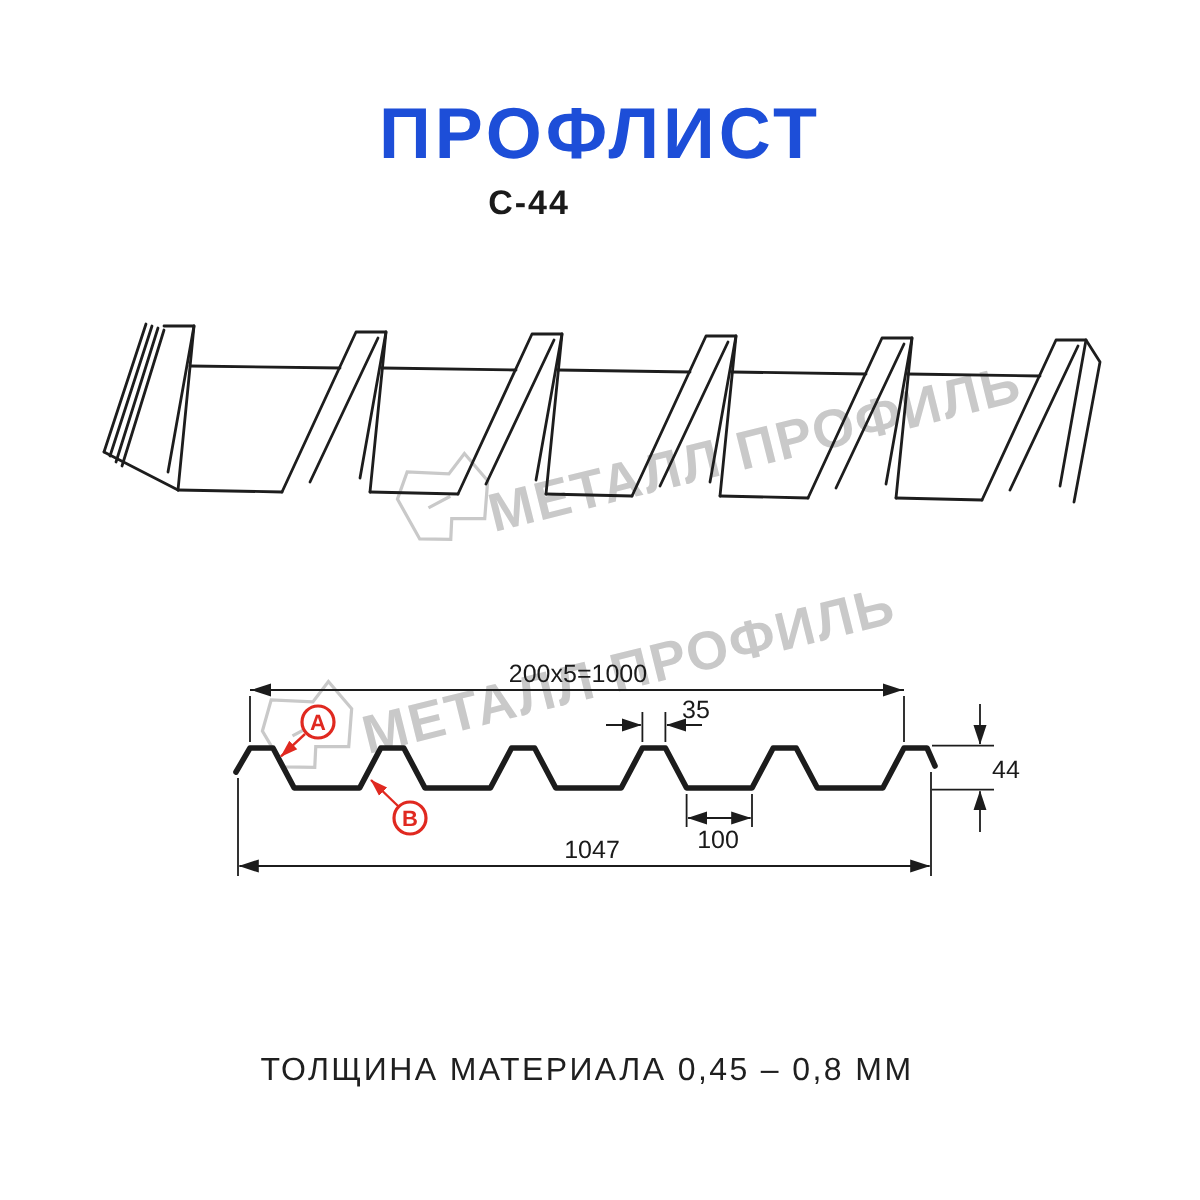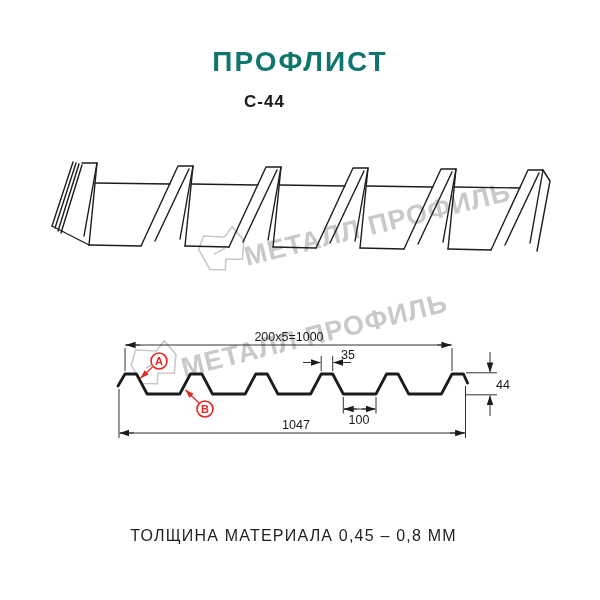--- a/index.html
+++ b/index.html
@@ -1,19 +1,19 @@
 <!DOCTYPE html>
 <html><head>
 <meta charset="utf-8">
 <style>
   html,body{margin:0;padding:0;}
   body{width:600px;height:600px;background:#ffffff;position:relative;overflow:hidden;
        font-family:"Liberation Sans", sans-serif;}
   .title{position:absolute;top:46px;left:0;width:600px;text-align:center;
-         font-size:28px;font-weight:700;letter-spacing:2px;color:#0f766e;}
+         font-size:36px;font-weight:700;letter-spacing:2px;color:#1d4ed8;}
   .subtitle{position:absolute;top:92px;left:0;width:529px;text-align:center;
          font-size:17px;font-weight:600;letter-spacing:1px;color:#1a1a1a;}
   .footer{position:absolute;top:527px;left:0;width:587px;text-align:center;
          font-size:16px;font-weight:500;letter-spacing:1.2px;color:#1f1f1f;}
   svg{position:absolute;top:0;left:0;}
   .dimtxt{font-family:"Liberation Sans",sans-serif;font-size:12.5px;fill:#1a1a1a;}
   .wmtxt{font-family:"Liberation Sans",sans-serif;font-size:27px;font-weight:700;letter-spacing:1px;}
 </style>
 </head>
 <body>

